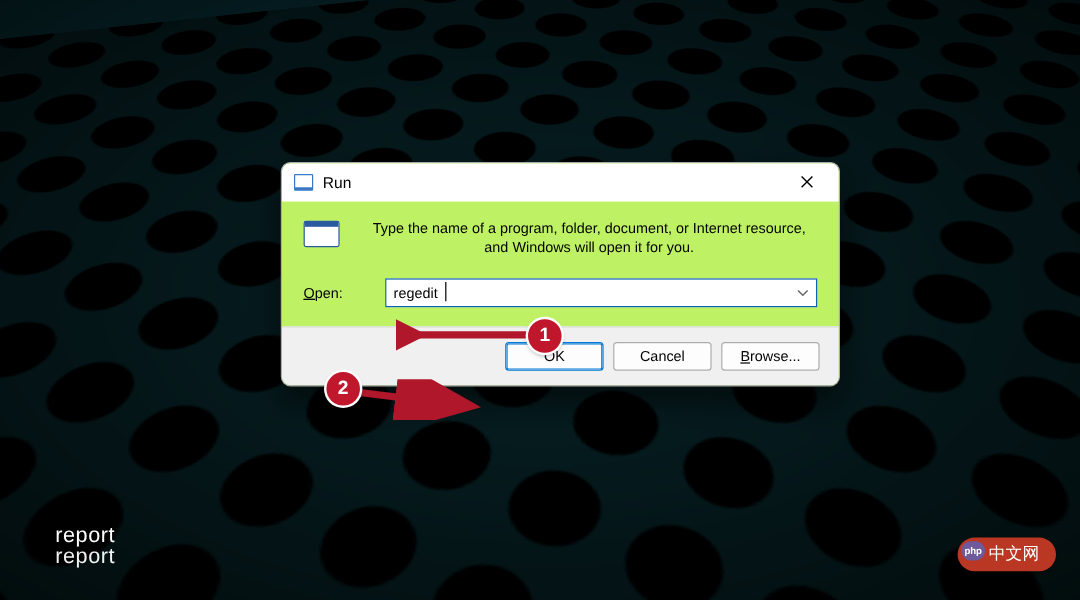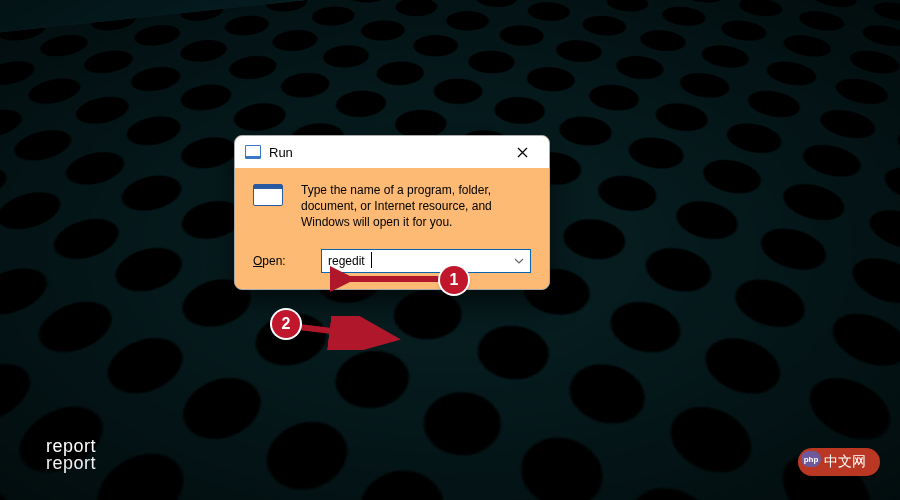--- a/index.html
+++ b/index.html
@@ -28,22 +28,22 @@
   }
   .vignette {
     position: absolute; inset: 0;
     background: radial-gradient(ellipse at center, rgba(0,0,0,0) 30%, rgba(0,0,0,0.55) 100%);
   }
 
   
   .dialog {
     position: absolute;
     left: 234px; top: 135px;
-    width: 316px;
-    background: #fdba74;
+    width: 466px;
+    background: #bef264;
     border: 1px solid #aaa;
     border-radius: 8px;
     box-shadow: 0 12px 28px rgba(0,0,0,0.6);
     overflow: hidden;
   }
   .titlebar {
     display: flex;
     align-items: center;
     height: 32px;
     padding: 0 6px 0 10px;
@@ -85,20 +85,21 @@
   }
   .run-icon .win::after {
     content:"";
     position:absolute; left:0; right:0; top:0; height:4px;
     background:#2a5aa0;
   }
   .desc {
     font-size: 12px;
     color: #000;
     line-height: 1.35;
+    text-align: center;
   }
 
   .open-row {
     display: flex;
     align-items: center;
     padding: 8px 18px 16px 18px;
     gap: 28px;
   }
   .open-label {
     width: 40px;
@@ -248,20 +249,25 @@
       <input type="text" value="regedit" style="">
       <span class="caret"></span>
       <span class="chev">
         <svg width="10" height="6" viewBox="0 0 10 6">
             <path d="M1 1 L5 5 L9 1" fill="none" stroke="#666" stroke-width="1.2"></path>
           </svg>
       </span>
     </div>
   </div>
 
+  <div class="footer">
+    <button class="default">OK</button>
+    <button>Cancel</button>
+    <button><span class="u">B</span>rowse...</button>
+  </div>
 </div>
 
 <svg class="arrow" style="left:330px; top:264px;" width="130" height="30" viewBox="0 0 130 30">
   <defs>
     <marker id="ah1" markerWidth="12" markerHeight="12" refX="2" refY="5" orient="auto">
       <path d="M10 0 L0 5 L10 10 Z" fill="#b0172a"></path>
     </marker>
   </defs>
   <line x1="118" y1="15" x2="14" y2="15" stroke="#b0172a" stroke-width="6" marker-end="url(#ah1)"></line>
 </svg>

